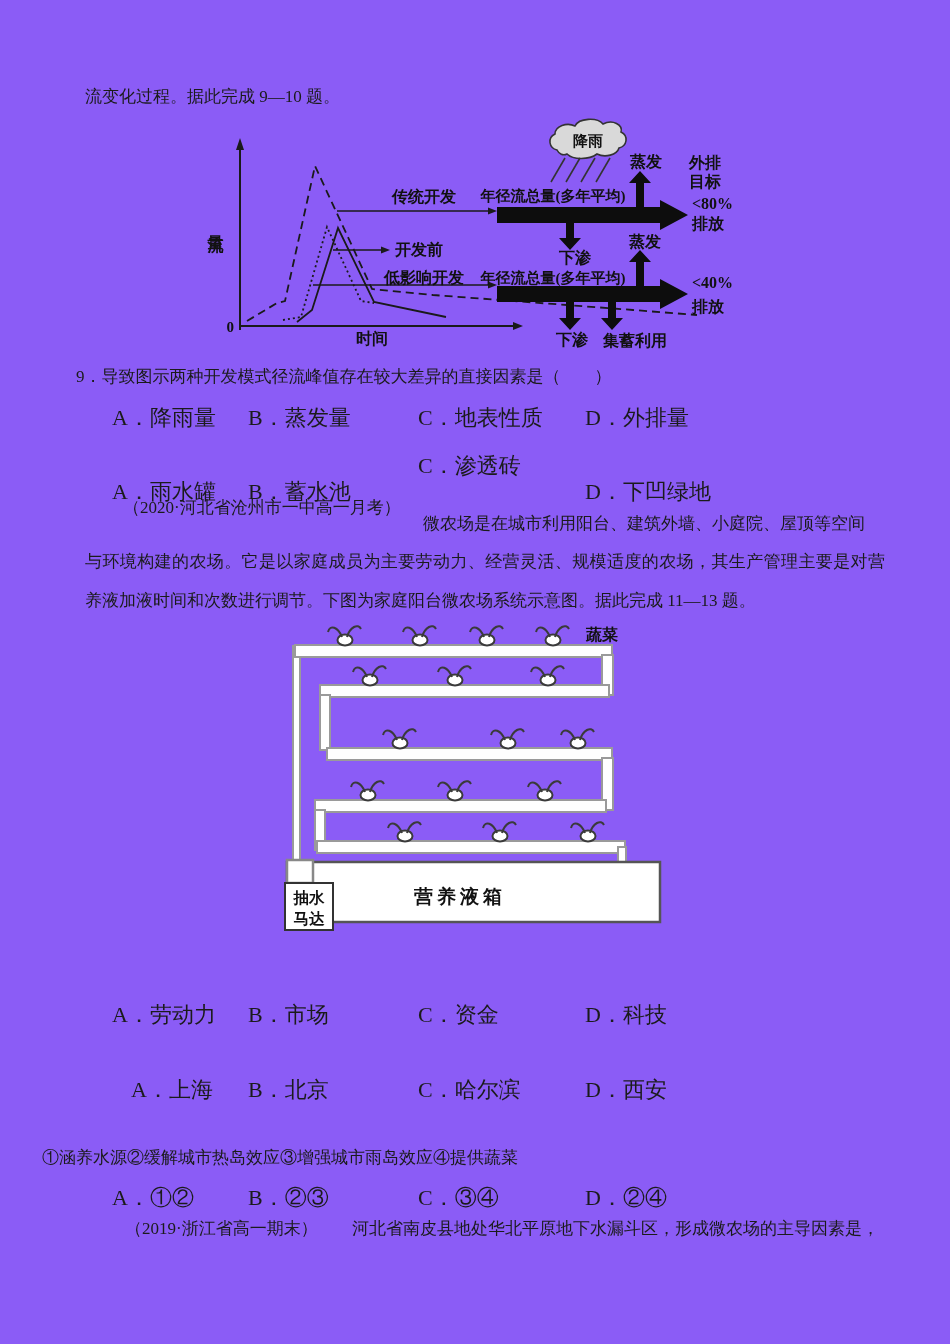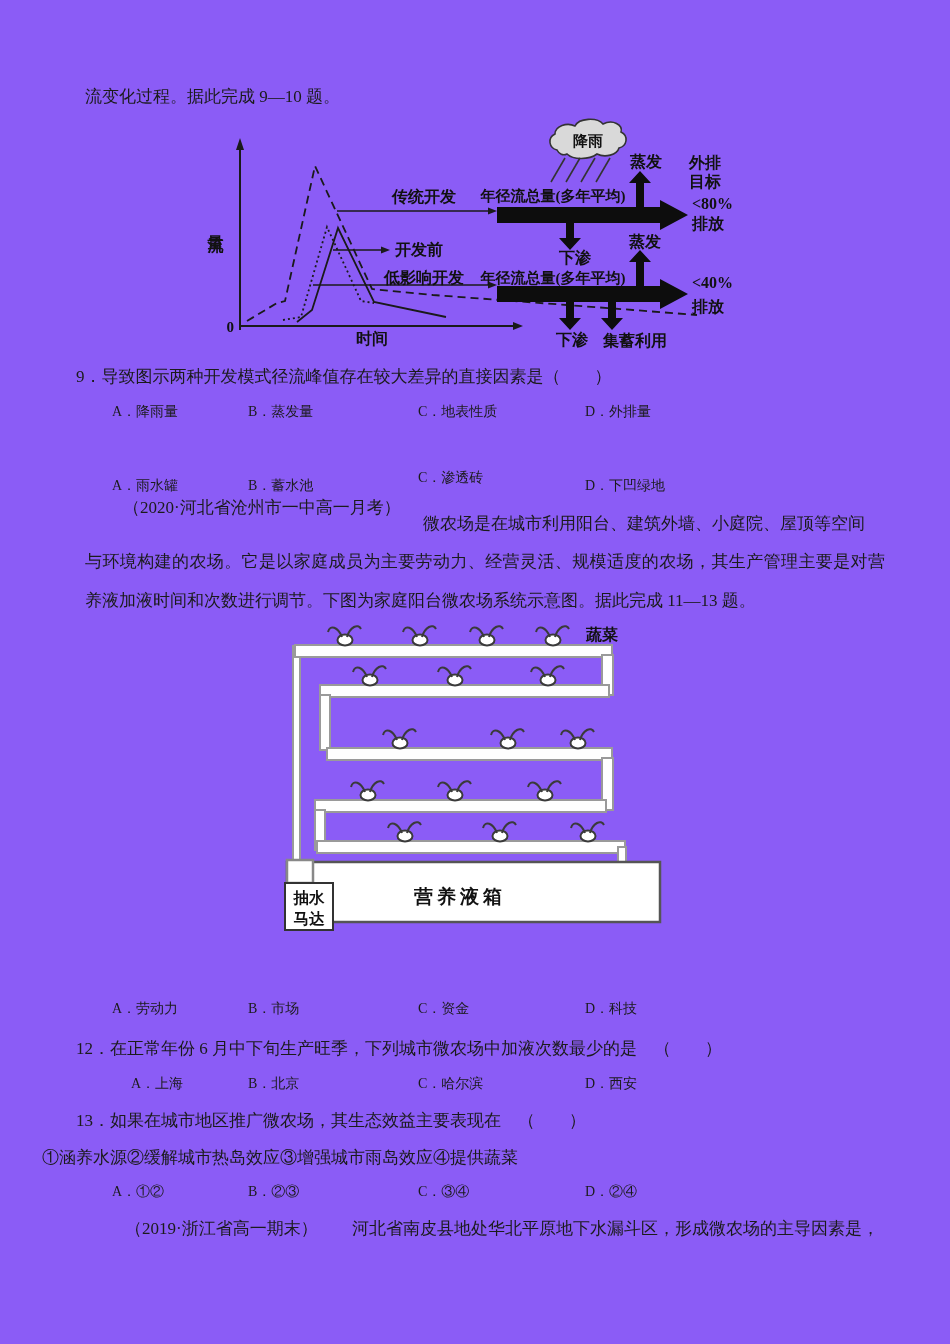--- a/index.html
+++ b/index.html
@@ -1,20 +1,20 @@
 <!DOCTYPE html>
 <html><head>
 <meta charset="utf-8">
 <title>Geography Exam Page</title>
 <style>
   html,body{margin:0;padding:0;background:#fff;}
   #page{position:relative;width:950px;height:1344px;background:#8b5cf6;overflow:hidden;
         font-family:"Liberation Serif","DejaVu Serif",serif;color:#1b1b1b;padding-left:14px;}
   .line{position:absolute;white-space:pre;font-size:17px;line-height:22px;}
-  .opt{position:absolute;white-space:pre;font-size:14px;}
+  .opt{position:absolute;white-space:pre;font-size:22px;}
   .spread{letter-spacing:0.4px;}
   svg{position:absolute;overflow:visible;}
   svg text{font-family:"Liberation Serif","DejaVu Serif",serif;fill:#111;}
   .flabel{font-size:16px;font-weight:bold;}
   .flabel-s{font-size:15px;font-weight:bold;}
   .axis{stroke:#1a1a1a;stroke-width:2;fill:none;}
   .curve{stroke:#1a1a1a;stroke-width:1.8;fill:none;}
   .thick{fill:#0d0d0d;}
   .thin-arrow{stroke:#1a1a1a;stroke-width:1.3;fill:none;}
   .head{fill:#1a1a1a;}
@@ -97,21 +97,21 @@
   <div>
     <span class="opt" style="left:112px;top:403px;">A．降雨量</span>
     <span class="opt" style="left:248px;top:403px;">B．蒸发量</span>
     <span class="opt" style="left:418px;top:403px;">C．地表性质</span>
     <span class="opt" style="left:585px;top:403px;">D．外排量</span>
   </div>
 
   <div>
     <span class="opt" style="left:112px;top:477px;">A．雨水罐</span>
     <span class="opt" style="left:248px;top:477px;">B．蓄水池</span>
-    <span class="opt" style="left:418px;top:469px;">C．渗透砖</span>
+    <span class="opt" style="left:418px;top:451px;">C．渗透砖</span>
     <span class="opt" style="left:585px;top:477px;">D．下凹绿地</span>
   </div>
 
   <div>
     <span class="line" style="left:123px;top:497px;">（2020·河北省沧州市一中高一月考）</span>
     <span class="line" style="left:423px;top:513px;">微农场是在城市利用阳台、建筑外墙、小庭院、屋顶等空间</span>
     <span class="line spread" style="left:85px;top:551px;">与环境构建的农场。它是以家庭成员为主要劳动力、经营灵活、规模适度的农场，其生产管理主要是对营</span>
     <span class="line" style="left:85px;top:590px;">养液加液时间和次数进行调节。下图为家庭阳台微农场系统示意图。据此完成 11—13 题。</span>
   </div>
 
@@ -165,29 +165,27 @@
     <text x="180" y="285" text-anchor="middle" class="f2label" style="font-size:19px;letter-spacing:4px">营养液箱</text>
   </svg>
 
   <div>
     <span class="opt" style="left:112px;top:1000px;">A．劳动力</span>
     <span class="opt" style="left:248px;top:1000px;">B．市场</span>
     <span class="opt" style="left:418px;top:1000px;">C．资金</span>
     <span class="opt" style="left:585px;top:1000px;">D．科技</span>
   </div>
 
-  <div class="line" style="left:76px;top:1038px;">12．在正常年份 6 月中下旬生产旺季，下列城市微农场中加液次数最少的是　（　　）</div>
   <div>
     <span class="opt" style="left:118px;top:1075px;margin-left:13px;">A．上海</span>
     <span class="opt" style="left:248px;top:1075px;">B．北京</span>
     <span class="opt" style="left:418px;top:1075px;">C．哈尔滨</span>
     <span class="opt" style="left:585px;top:1075px;">D．西安</span>
   </div>
 
-  <div class="line" style="left:76px;top:1110px;">13．如果在城市地区推广微农场，其生态效益主要表现在　（　　）</div>
   <div class="line" style="left:42px;top:1147px;">①涵养水源②缓解城市热岛效应③增强城市雨岛效应④提供蔬菜</div>
   <div>
     <span class="opt" style="left:112px;top:1183px;">A．①②</span>
     <span class="opt" style="left:248px;top:1183px;">B．②③</span>
     <span class="opt" style="left:418px;top:1183px;">C．③④</span>
     <span class="opt" style="left:585px;top:1183px;">D．②④</span>
   </div>
 
   <div>
     <span class="line" style="left:125px;top:1218px;">（2019·浙江省高一期末）</span>

